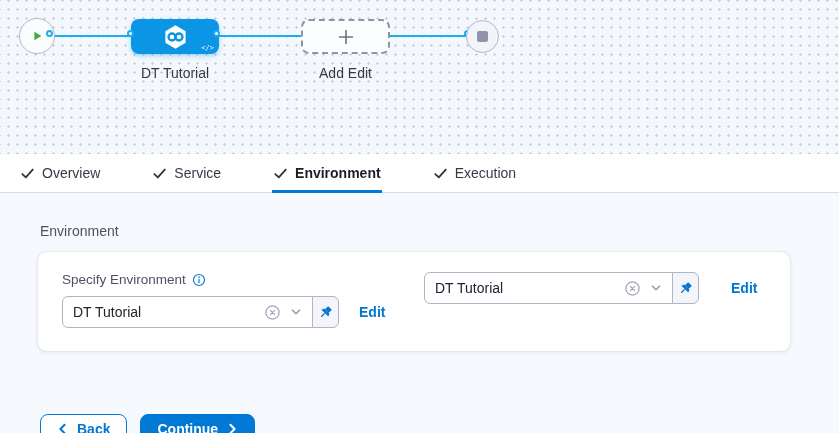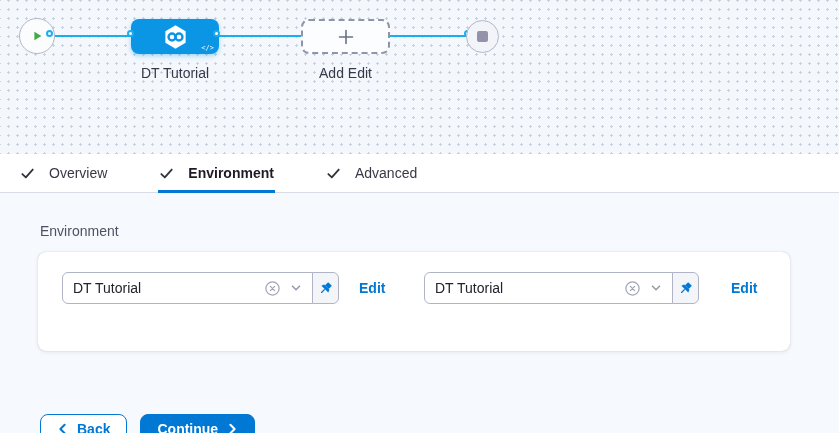--- a/index.html
+++ b/index.html
@@ -53,21 +53,21 @@
   }
   .stage-label{left:131px;width:88px;}
   .add-stage-label{left:301px;width:89px;}
 
   
   .tabbar{
     display:flex;align-items:stretch;height:39px;background:#fff;
     border-bottom:1px solid #d9dce6;padding-left:20px;gap:52px;
   }
   .tab{
-    position:relative;display:flex;align-items:center;gap:14px;
+    position:relative;display:flex;align-items:center;gap:7px;
     font-size:14px;color:#383946;cursor:pointer;white-space:nowrap;
   }
   .tab.active{font-weight:700;color:#1c1c28;}
   .tab.active::after{
     content:"";position:absolute;left:-1px;right:-1px;bottom:-1px;height:3px;background:var(--primary);
   }
 
   
   .content{position:relative;width:839px;height:240px;background:#f6f9fd;}
   .section-title{position:absolute;left:40px;top:30px;font-size:14px;color:#4f5162;}
@@ -159,44 +159,62 @@
 
   <div class="tabbar">
     <div class="tab">
       <span style="display:flex;">
           <svg width="15" height="15" viewBox="0 0 16 16">
             <path d="M2.5 8.6 L6.2 12.2 L13.6 3.8" fill="none" stroke="#2f333e" stroke-width="1.9" stroke-linecap="round" stroke-linejoin="round"></path>
           </svg>
         </span>
       <span>Overview</span>
     </div>
+    <div class="tab">
+      <span style="display:flex;">
+          <svg width="15" height="15" viewBox="0 0 16 16">
+            <path d="M2.5 8.6 L6.2 12.2 L13.6 3.8" fill="none" stroke="#2f333e" stroke-width="1.9" stroke-linecap="round" stroke-linejoin="round"></path>
+          </svg>
+        </span>
+      <span>Service</span>
+    </div>
     <div class="tab active">
       <span style="display:flex;">
           <svg width="15" height="15" viewBox="0 0 16 16">
             <path d="M2.5 8.6 L6.2 12.2 L13.6 3.8" fill="none" stroke="#2f333e" stroke-width="1.9" stroke-linecap="round" stroke-linejoin="round"></path>
           </svg>
         </span>
       <span>Environment</span>
     </div>
     <div class="tab">
       <span style="display:flex;">
           <svg width="15" height="15" viewBox="0 0 16 16">
             <path d="M2.5 8.6 L6.2 12.2 L13.6 3.8" fill="none" stroke="#2f333e" stroke-width="1.9" stroke-linecap="round" stroke-linejoin="round"></path>
           </svg>
         </span>
-      <span>Advanced</span>
+      <span>Execution</span>
     </div>
   </div>
 
   <div class="content">
     <div class="section-title">Environment</div>
 
     <div class="card">
 
       <div class="field-group group-env">
+        <div class="field-label">
+          <span>Specify Environment</span>
+          <span style="display:flex;">
+            <svg width="14" height="14" viewBox="0 0 16 16">
+              <circle cx="8" cy="8" r="6.3" fill="none" stroke="#0278d5" stroke-width="1.3"></circle>
+              <line x1="8" y1="7.3" x2="8" y2="11" stroke="#0278d5" stroke-width="1.4" stroke-linecap="round"></line>
+              <circle cx="8" cy="4.8" r="0.95" fill="#0278d5"></circle>
+            </svg>
+          </span>
+        </div>
         <div class="select-row">
           <div class="select select-env">
             <input readonly="" value="DT Tutorial" style="">
             <span class="icon-btn">
               <svg width="17" height="17" viewBox="0 0 17 17">
                 <circle cx="8.5" cy="8.5" r="6.6" fill="none" stroke="#a0a3b5" stroke-width="1.2"></circle>
                 <path d="M6.3 6.3 l4.4 4.4 M10.7 6.3 l-4.4 4.4" stroke="#a0a3b5" stroke-width="1.2" stroke-linecap="round"></path>
               </svg>
             </span>
             <span class="icon-btn">

